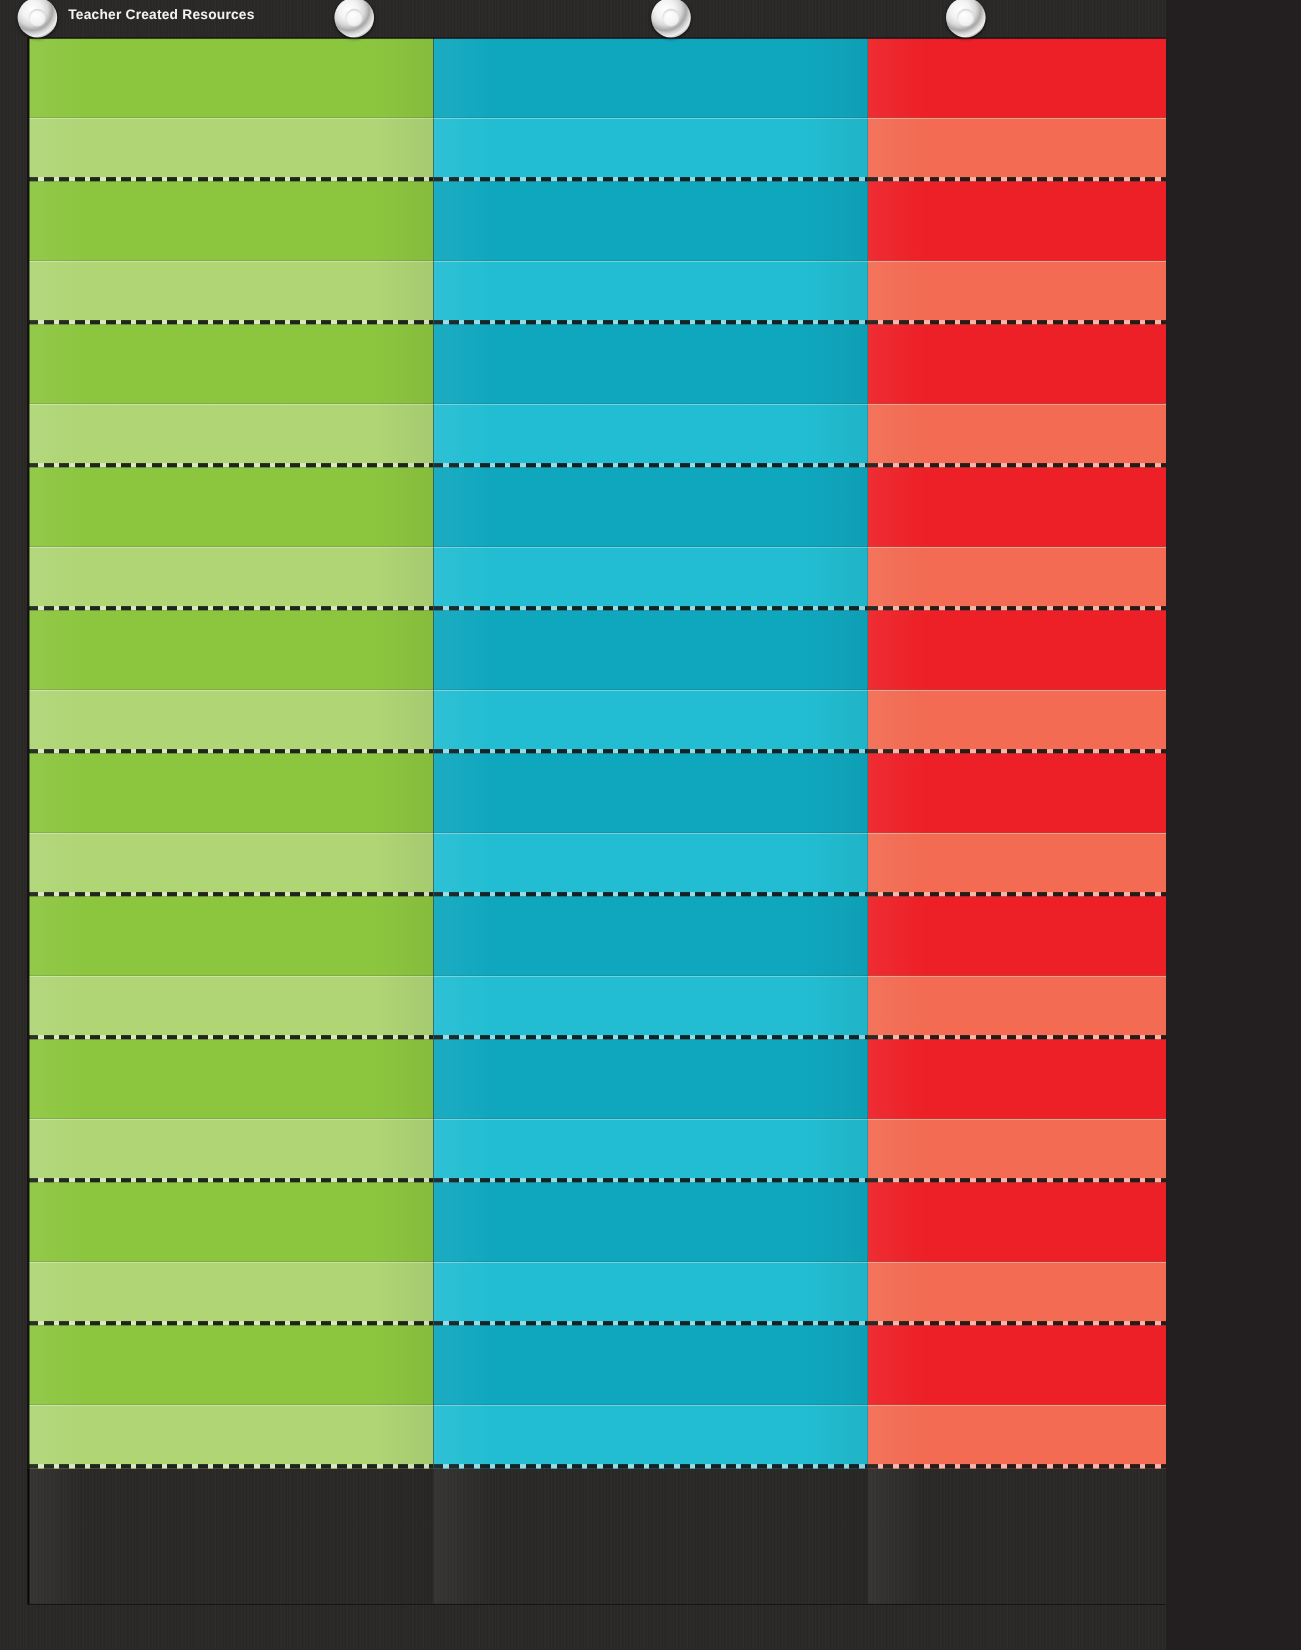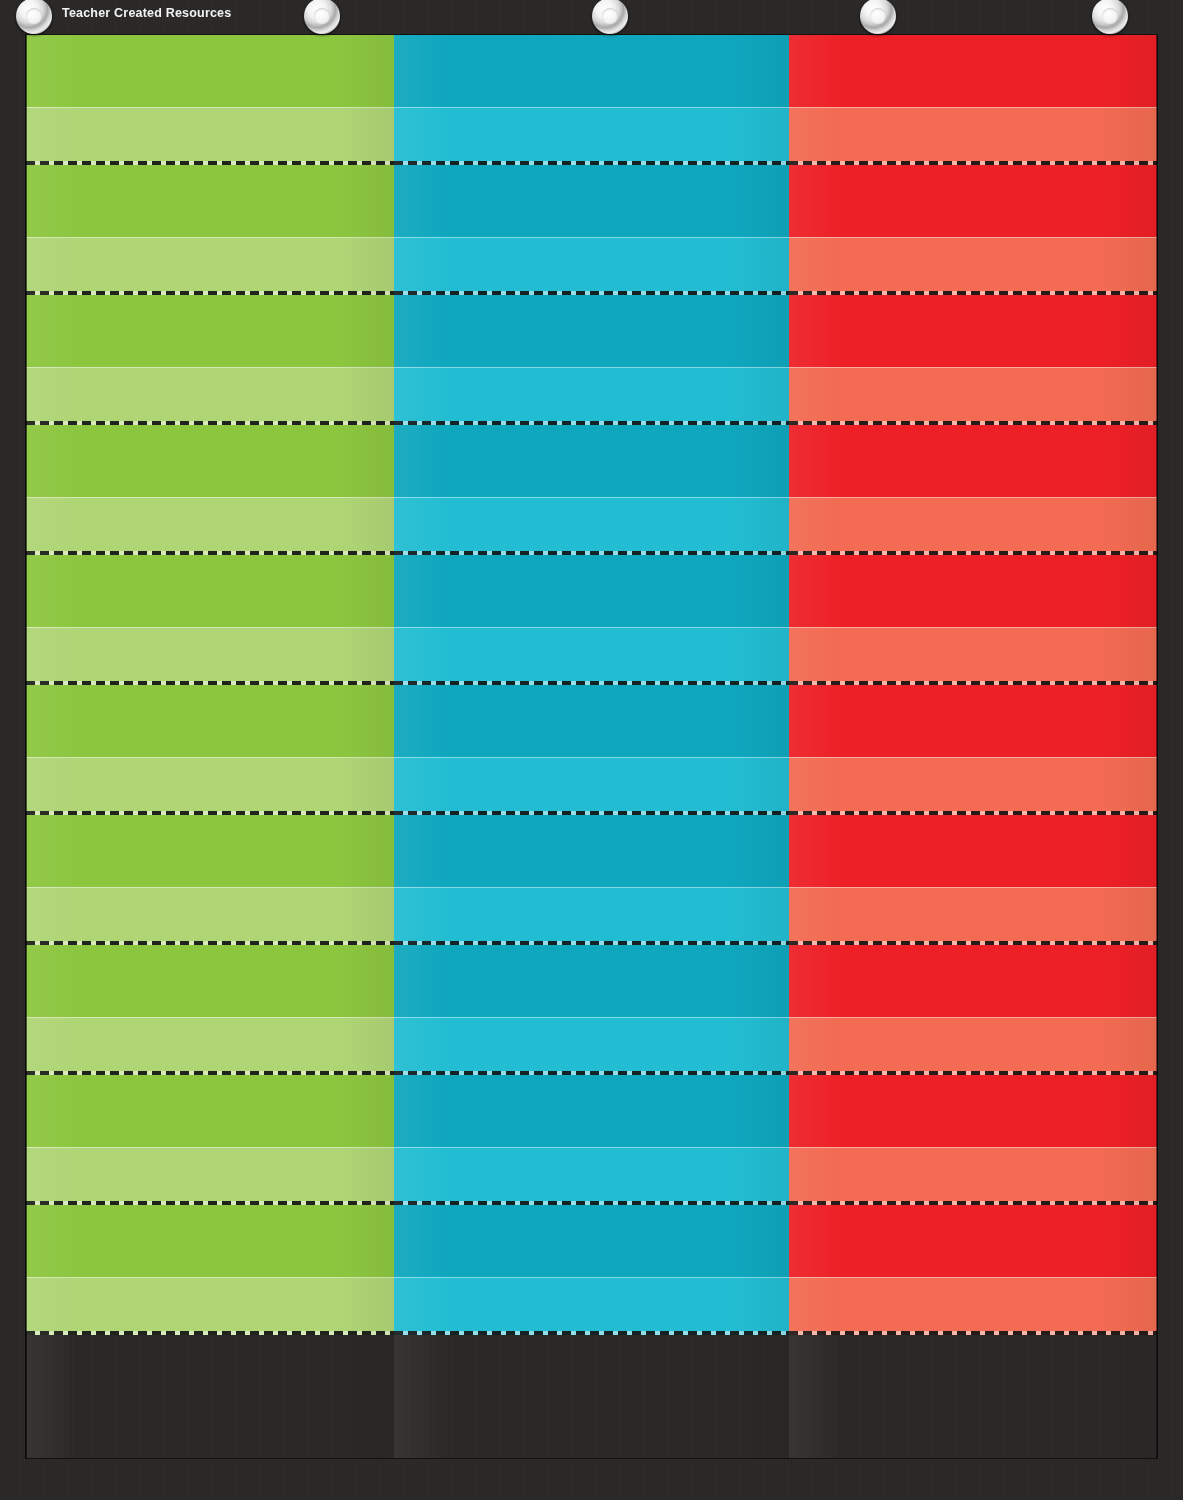--- a/index.html
+++ b/index.html
@@ -6,21 +6,21 @@
     margin: 0;
     padding: 0;
     background: #231f20;
   }
   body {
     font-family: "Liberation Sans", sans-serif;
   }
 
   #pocket-chart {
     position: relative;
-    width: 1183px;
+    width: 1060px;
     height: 1500px;
     background: #2b2928;
     overflow: hidden;
   }
 
   
   #pocket-chart::before {
     content: "";
     position: absolute;
     inset: 0;

